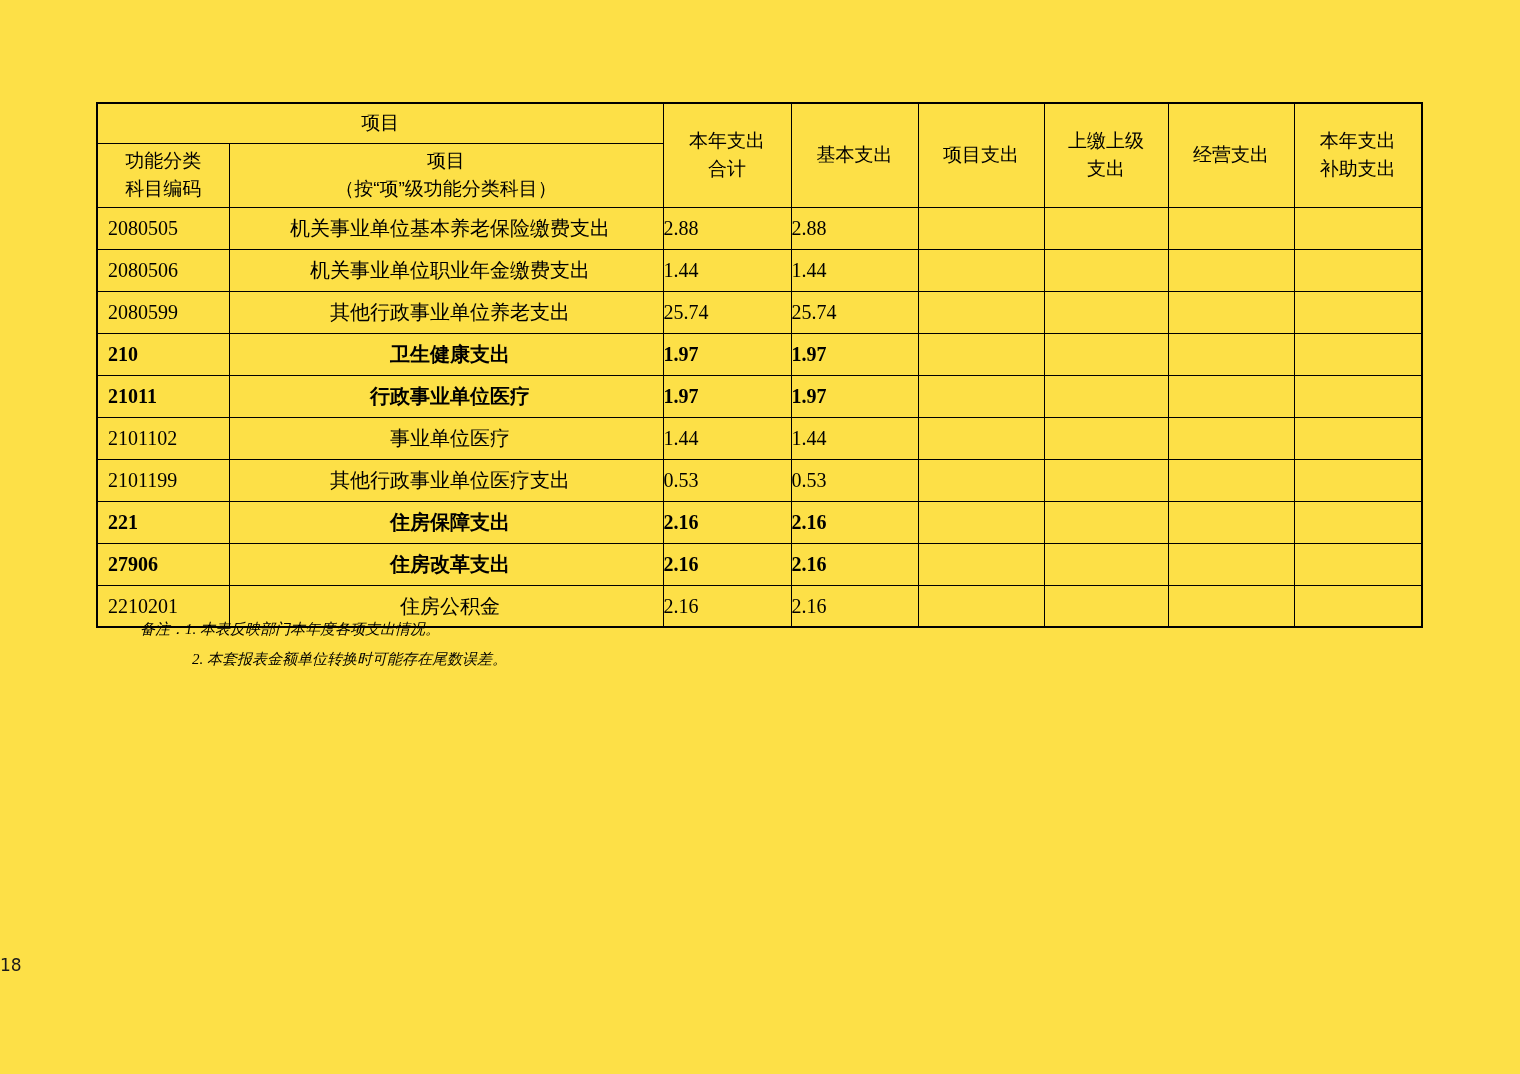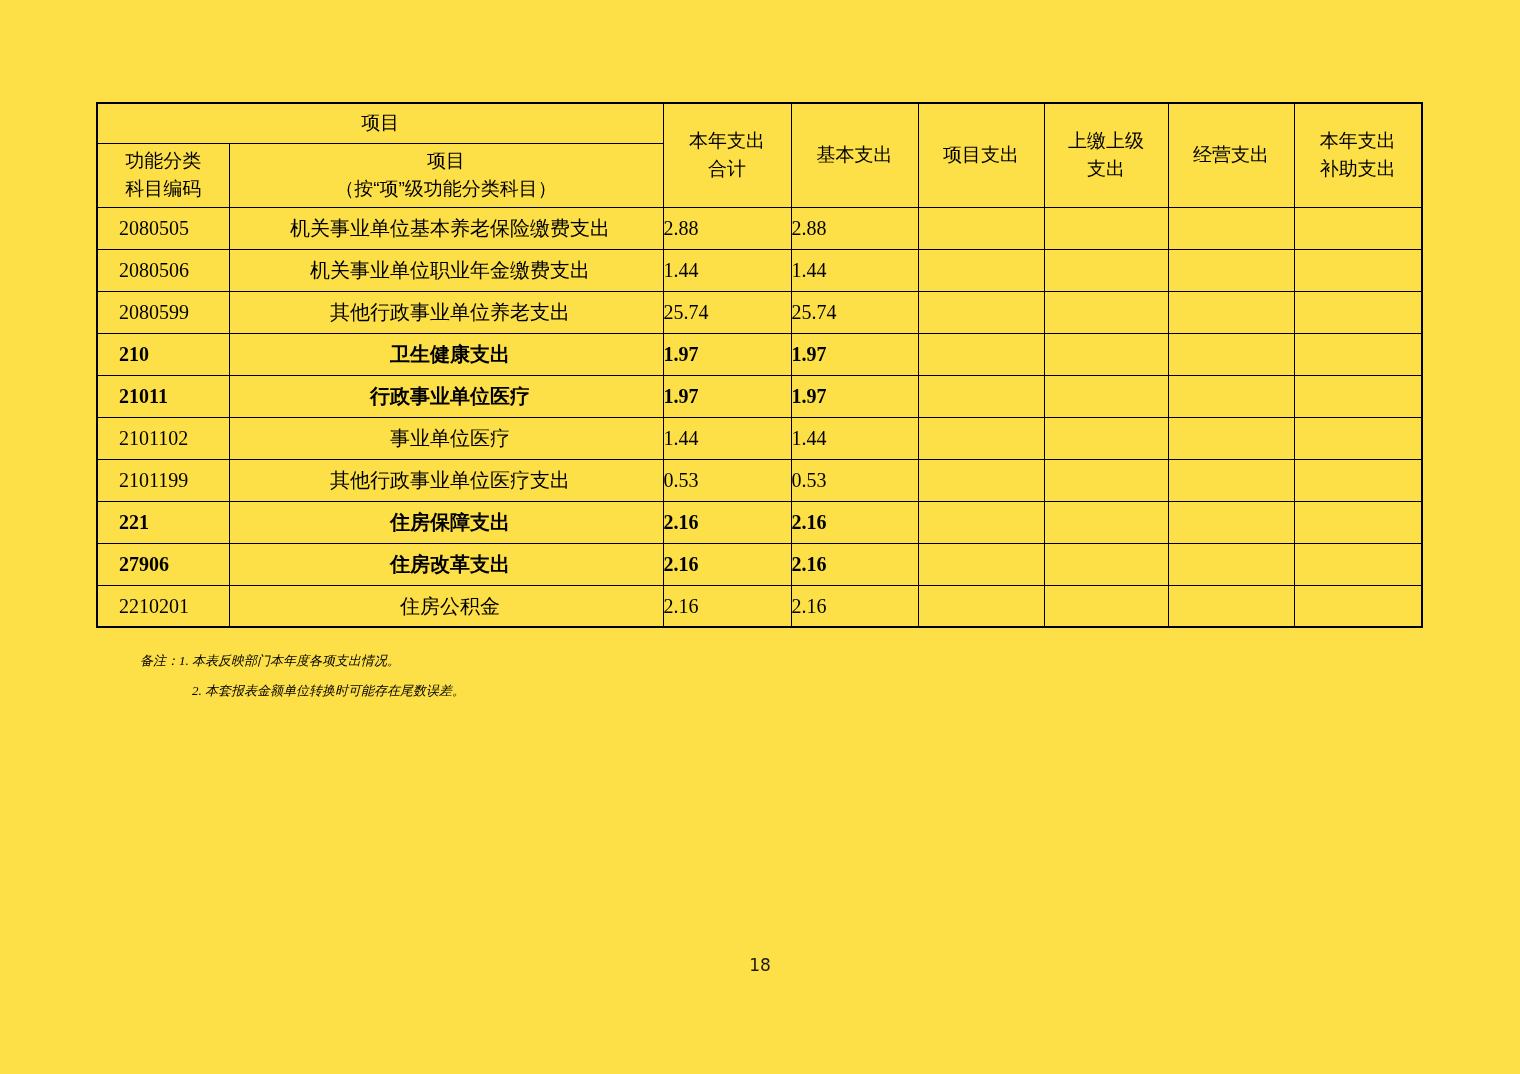--- a/index.html
+++ b/index.html
@@ -53,52 +53,51 @@
   tr.head-row-1 { height: 40px; }
   tr.head-row-2 { height: 64px; }
 
   tbody tr { height: 42px; }
   tbody td {
     font-size: 20px;
     line-height: 1.1;
   }
   td.c-code {
     text-align: left;
-    padding-left: 21px;
+    padding-left: 10px;
     font-family: "Liberation Serif", serif;
   }
   td.c-name {
     text-align: center;
     padding-left: 8px;
   }
   td.c-num {
     padding-right: 12px;
     font-family: "Liberation Serif", serif;
   }
   tr.bold-row td { font-weight: bold; }
 
   .notes {
     position: absolute;
     left: 140px;
-    top: 646px;
+    top: 614px;
     font-family: "Liberation Serif", serif;
     font-style: italic;
-    font-size: 13px;
+    font-size: 15px;
     line-height: 30px;
     color: #000000;
   }
   .notes .note-line-2 {
     padding-left: 52px;
   }
   .page-number {
     position: absolute;
     left: 0;
     right: 0;
     top: 955px;
-    text-align: center;
     font-family: "DejaVu Sans", sans-serif;
     font-size: 17px;
     color: #1a1a1a;
   }
 </style>
 </head>
 <body>
 
 <div class="page">
 

